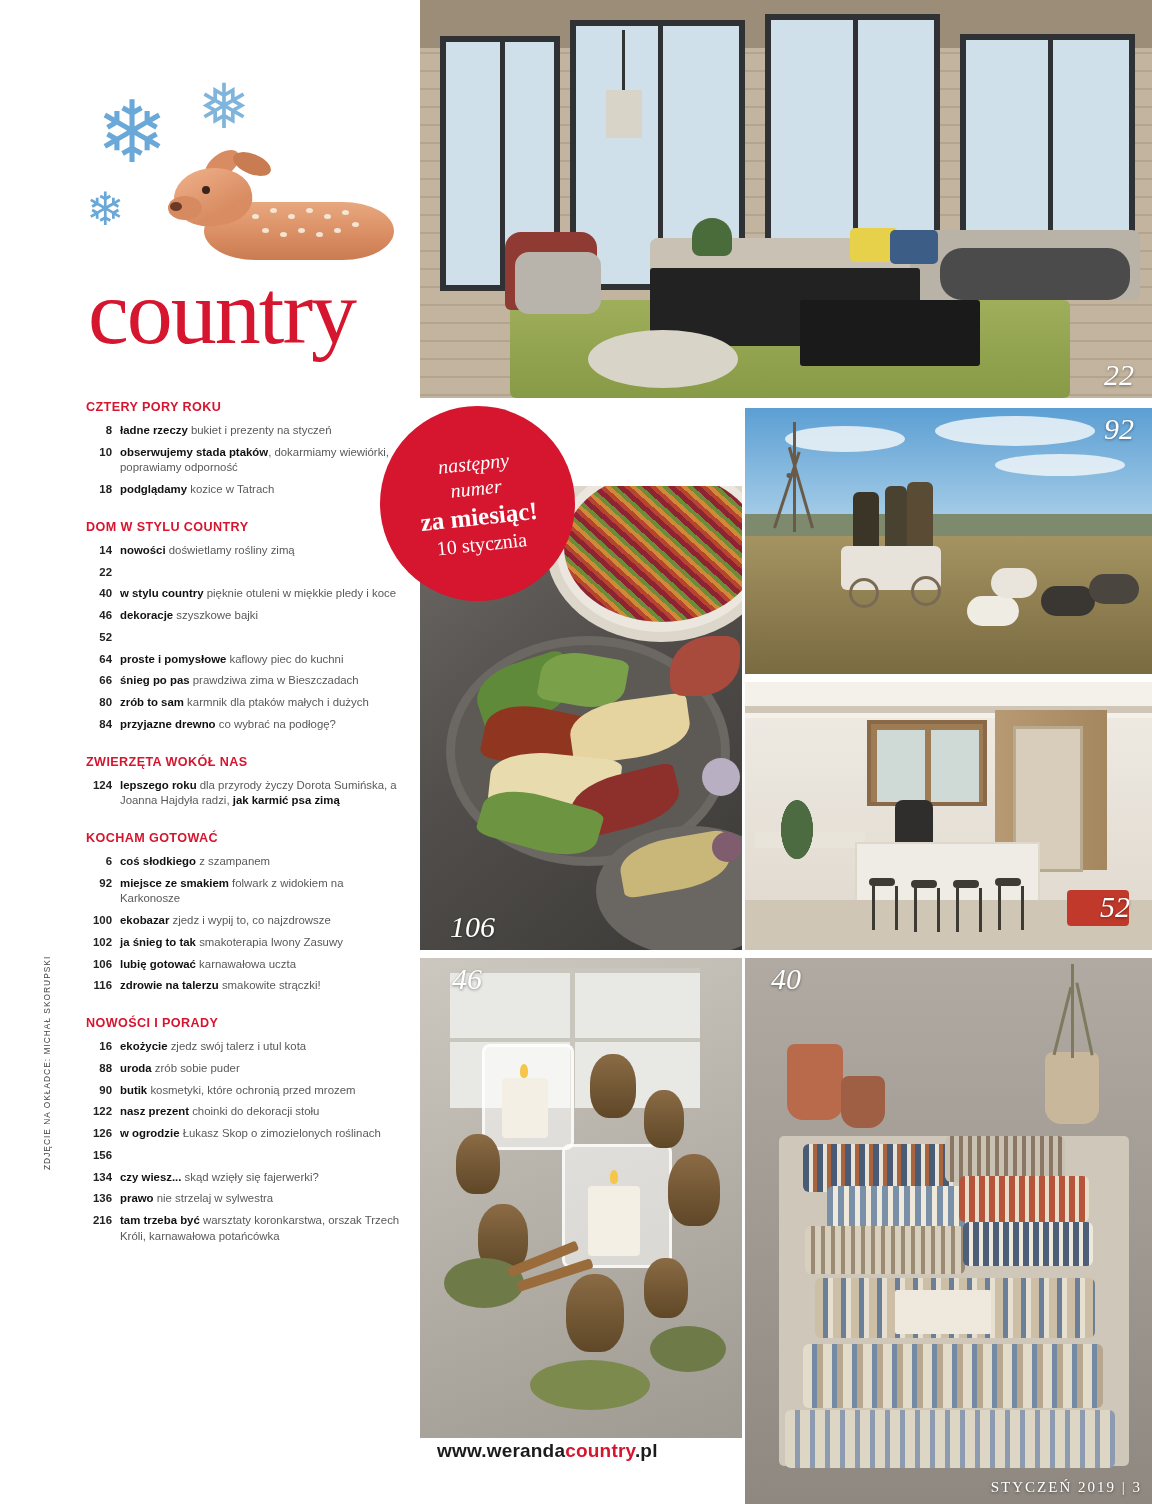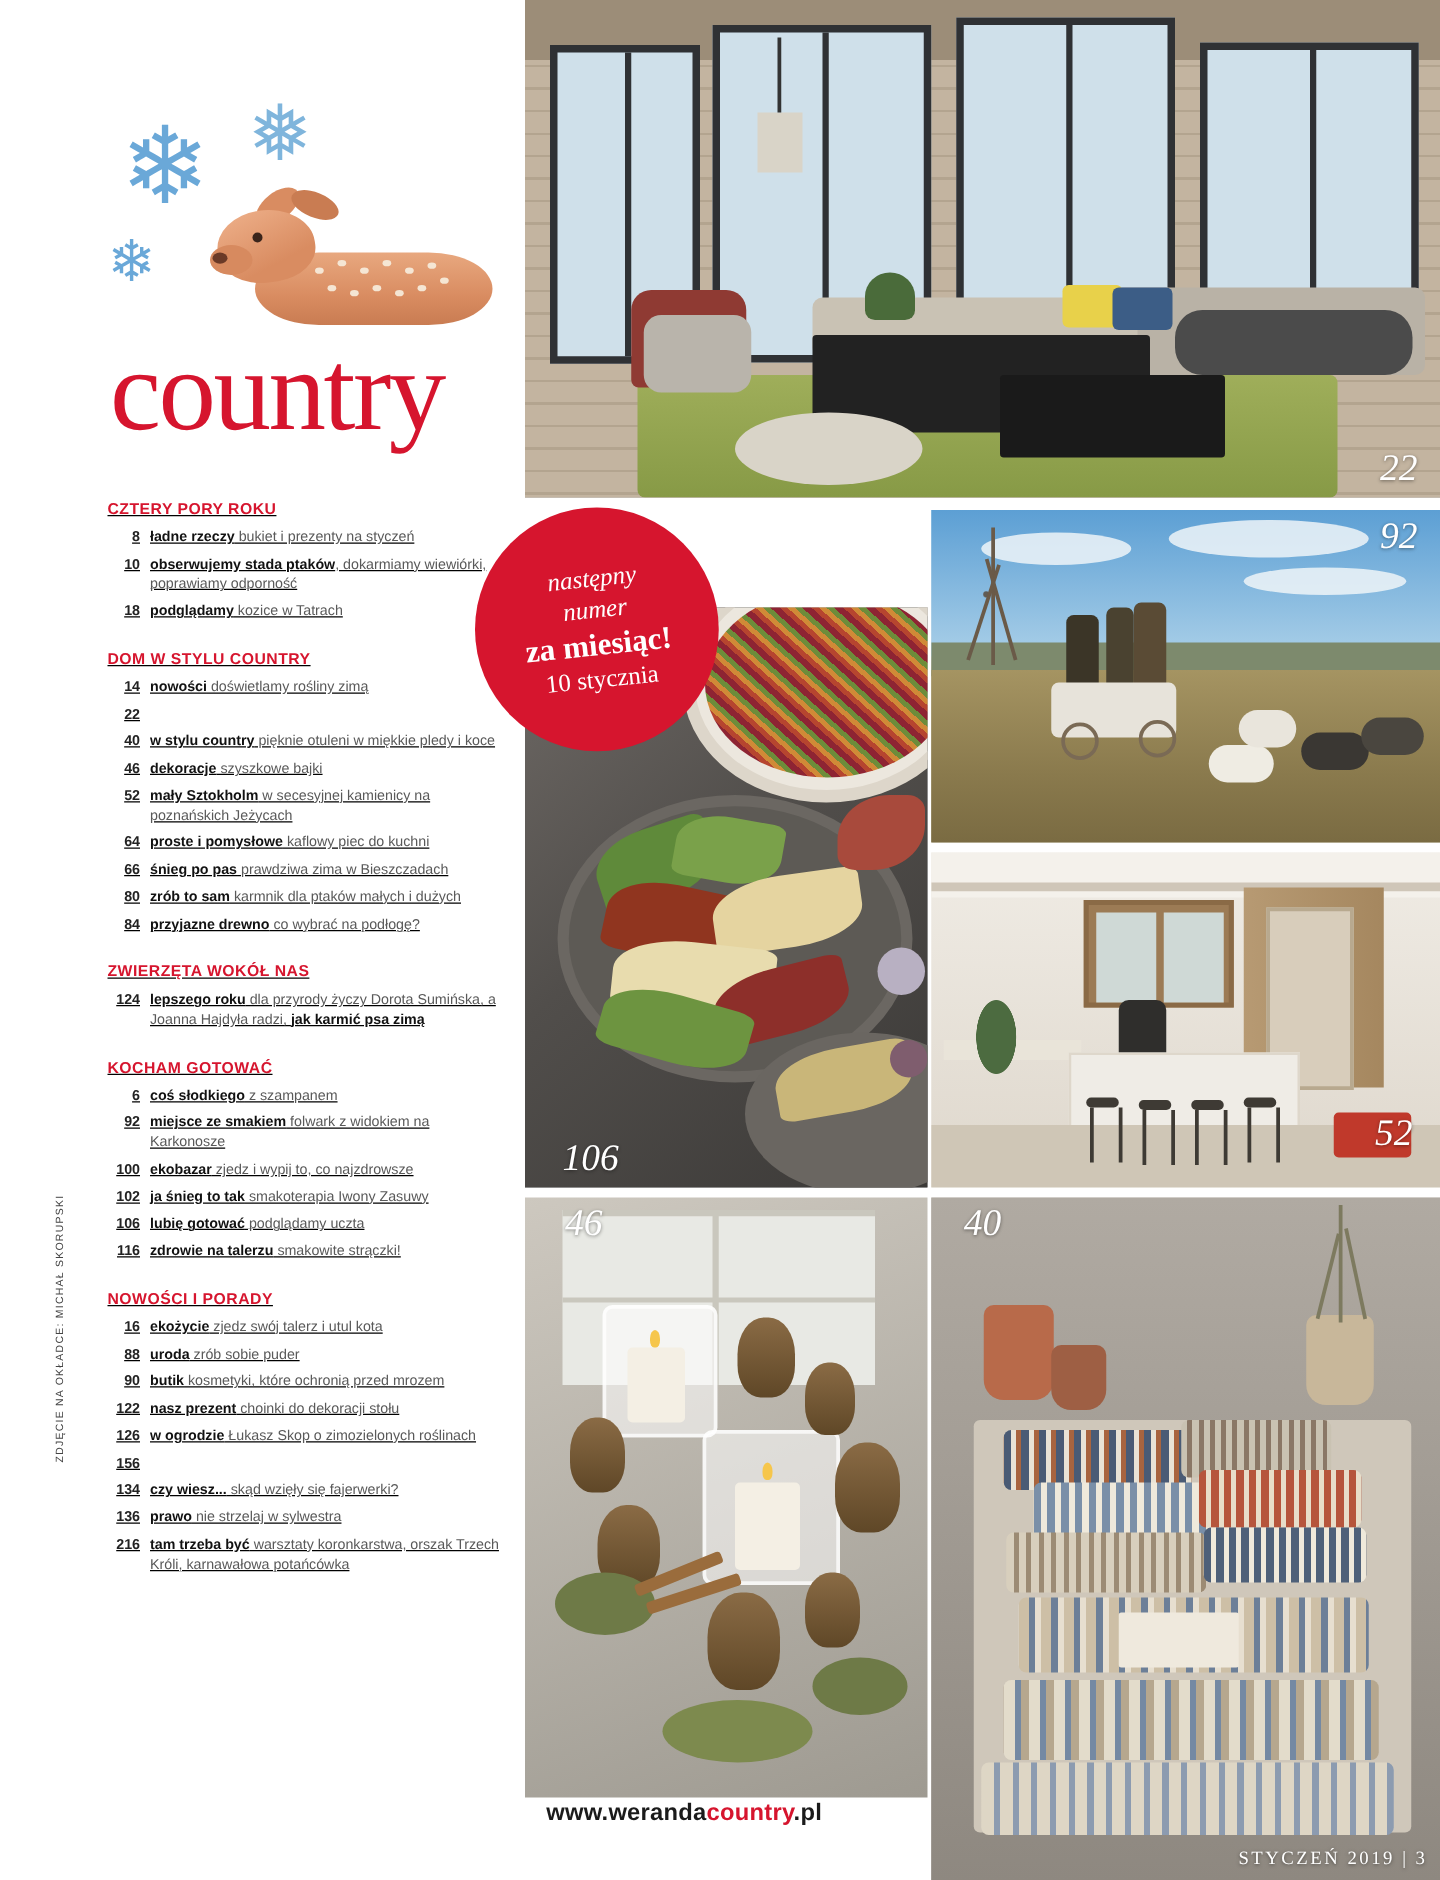--- a/index.html
+++ b/index.html
@@ -33,21 +33,21 @@
   .deer-ear1{position:absolute;left:28px;top:-2px;width:40px;height:22px;border-radius:50%;
      background:#d98c61;transform:rotate(-38deg);}
   .deer-ear2{position:absolute;left:58px;top:-2px;width:40px;height:20px;border-radius:50%;
      background:#c97c52;transform:rotate(22deg);}
   .spot{position:absolute;width:7px;height:5px;border-radius:50%;background:#f6ead9;opacity:.95;}
 
   .logo-text{position:absolute;left:10px;top:206px;font-family:"Liberation Serif",serif;
      font-size:92px;color:#d6152e;letter-spacing:-2px;line-height:1;}
 
   
-  .toc{position:absolute;left:86px;top:400px;width:320px;text-decoration:underline;}
+  .toc{position:absolute;left:86px;top:400px;width:320px;}
   .toc-section{margin-bottom:22px;}
   .toc-head{color:#d6152e;font-weight:bold;font-size:12.6px;letter-spacing:.4px;margin-bottom:9px;}
   .toc-item{display:flex;font-size:11.4px;color:#3a3a3a;line-height:1.38;margin-bottom:6px;}
   .toc-num{width:26px;text-align:right;padding-right:8px;font-weight:bold;color:#222;flex:none;font-size:11.4px;}
   .toc-txt{flex:1;}
   .toc-txt b{font-weight:bold;color:#111;}
   .toc-txt .light{color:#595959;}
 
   
   .vertical-credit{position:absolute;left:42px;top:1170px;width:230px;
@@ -237,21 +237,20 @@
           <div class="toc-item">
             <div class="toc-num">40</div>
             <div class="toc-txt"><b>w stylu country</b><span class="light"> pięknie otuleni w miękkie pledy i koce</span></div>
           </div>
           <div class="toc-item">
             <div class="toc-num">46</div>
             <div class="toc-txt"><b>dekoracje</b><span class="light"> szyszkowe bajki</span></div>
           </div>
           <div class="toc-item">
             <div class="toc-num">52</div>
-            <div class="toc-txt"><b>mały Sztokholm</b><span class="light"> w secesyjnej kamienicy na poznańskich Jeżycach</span></div>
           </div>
           <div class="toc-item">
             <div class="toc-num">64</div>
             <div class="toc-txt"><b>proste i pomysłowe</b><span class="light"> kaflowy piec do kuchni</span></div>
           </div>
           <div class="toc-item">
             <div class="toc-num">66</div>
             <div class="toc-txt"><b>śnieg po pas</b><span class="light"> prawdziwa zima w Bieszczadach</span></div>
           </div>
           <div class="toc-item">
@@ -283,21 +282,21 @@
           <div class="toc-item">
             <div class="toc-num">100</div>
             <div class="toc-txt"><b>ekobazar</b><span class="light"> zjedz i wypij to, co najzdrowsze</span></div>
           </div>
           <div class="toc-item">
             <div class="toc-num">102</div>
             <div class="toc-txt"><b>ja śnieg to tak</b><span class="light"> smakoterapia Iwony Zasuwy</span></div>
           </div>
           <div class="toc-item">
             <div class="toc-num">106</div>
-            <div class="toc-txt"><b>lubię gotować</b><span class="light"> podglądamy uczta</span></div>
+            <div class="toc-txt"><b>lubię gotować</b><span class="light"> karnawałowa uczta</span></div>
           </div>
           <div class="toc-item">
             <div class="toc-num">116</div>
             <div class="toc-txt"><b>zdrowie na talerzu</b><span class="light"> smakowite strączki!</span></div>
           </div>
         </div>
         <div class="toc-section">
           <div class="toc-head">NOWOŚCI I PORADY</div>
           <div class="toc-item">
             <div class="toc-num">16</div>

